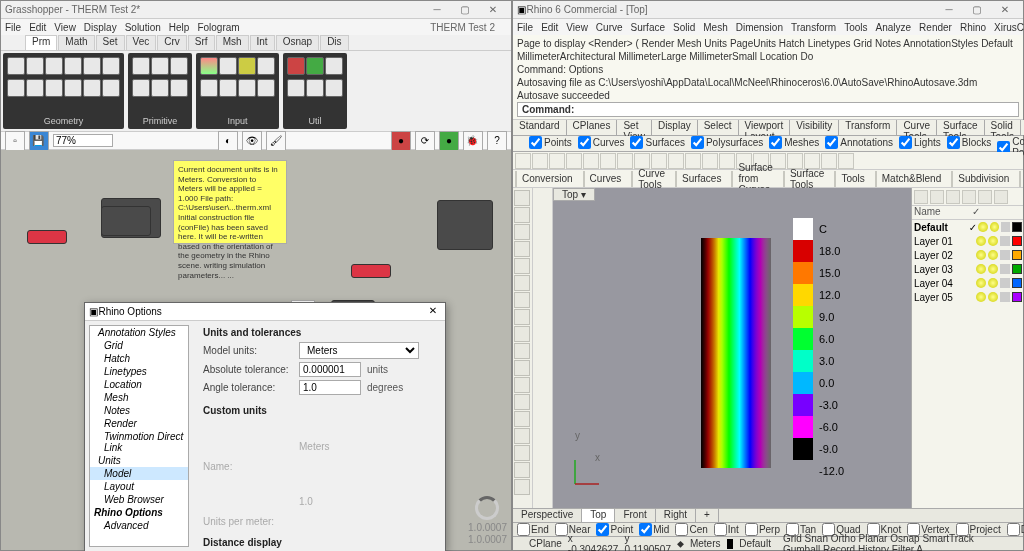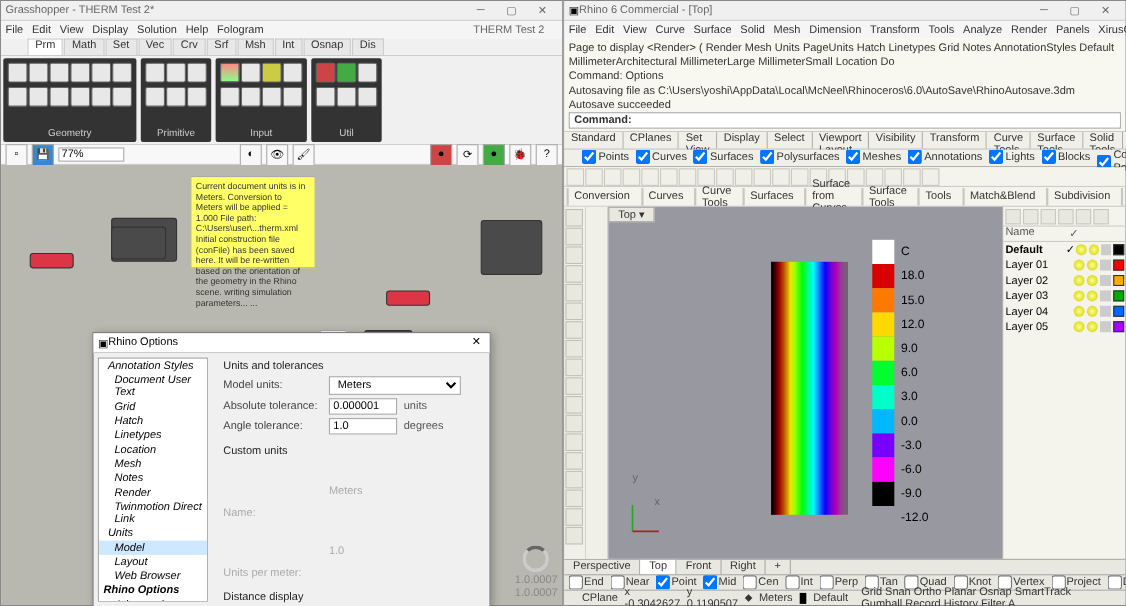--- a/index.html
+++ b/index.html
@@ -36,21 +36,21 @@
 .dlgtitle{height:18px;background:#fff;display:flex;align-items:center;padding:0 4px;border-bottom:1px solid #ccc;}
 .dlgtitle .t{flex:1;}
 .xbtn{width:16px;height:14px;text-align:center;}
 .dlgbody{display:flex;height:230px;}
 .tree{width:100px;background:#fff;border:1px solid #aaa;margin:4px;overflow-y:auto;font-size:9px;}
 .tree div{padding:1px 4px;cursor:default;font-style:italic;}
 .tree div.ind{padding-left:14px;}
 .tree div.sel{background:#cde8ff;}
 .tree div.bold{font-weight:bold;}
 .panel{flex:1;padding:6px 10px;font-size:10px;color:#333;}
-.panel h4{font-size:10px;margin-bottom:4px;font-weight:normal;color:#222;}
+.panel h4{font-size:10px;margin-bottom:4px;font-weight:bold;color:#222;}
 .row{display:flex;align-items:center;margin:3px 0;gap:6px;}
 .row label{width:90px;color:#444;}
 .row label.dis{color:#aaa;margin-top:41px;}
 .row input,.row select{border:1px solid #aaa;padding:1px 3px;background:#fff;font-size:10px;}
 .row input{width:62px;}
 .row select{width:120px;}
 .row .unit{color:#555;}
 
 .rh .cmdarea{background:#f8f8f0;border-bottom:1px solid #ccc;padding:2px 4px;color:#333;font-size:9px;line-height:1.3;}
 .rh .cmdline{display:flex;align-items:center;background:#fff;border:1px solid #aaa;}
@@ -238,21 +238,20 @@
 
 <div class="dialog" style="left:84px;top:302px;width:362px">
   <div class="dlgtitle">
     <span>▣</span>
     <span class="t">Rhino Options</span>
     <span class="xbtn">✕</span>
   </div>
   <div class="dlgbody">
     <div class="tree">
       <div style="padding-left:8px">Annotation Styles</div>
-      <div class="ind">Document User Text</div>
       <div class="ind">Grid</div>
       <div class="ind">Hatch</div>
       <div class="ind">Linetypes</div>
       <div class="ind">Location</div>
       <div class="ind">Mesh</div>
       <div class="ind">Notes</div>
       <div class="ind">Render</div>
       <div class="ind">Twinmotion Direct Link</div>
       <div style="padding-left:8px">Units</div>
       <div class="ind sel">Model</div>
@@ -319,21 +318,21 @@
       <span>View</span>
       <span>Curve</span>
       <span>Surface</span>
       <span>Solid</span>
       <span>Mesh</span>
       <span>Dimension</span>
       <span>Transform</span>
       <span>Tools</span>
       <span>Analyze</span>
       <span>Render</span>
-      <span>Panels</span>
+      <span>Rhino</span>
       <span>XirusCAD</span>
   </div>
   <div class="cmdarea">
     <div>Page to display &lt;Render&gt; ( Render  Mesh  Units  PageUnits  Hatch  Linetypes  Grid  Notes  AnnotationStyles  Default  MillimeterArchitectural  MillimeterLarge  MillimeterSmall  Location  Do</div>
     <div>Command: Options</div>
     <div>Autosaving file as C:\Users\yoshi\AppData\Local\McNeel\Rhinoceros\6.0\AutoSave\RhinoAutosave.3dm</div>
     <div>Autosave succeeded</div>
     <div class="cmdline">
         <span class="prompt">Command:</span>
         <input style="">

